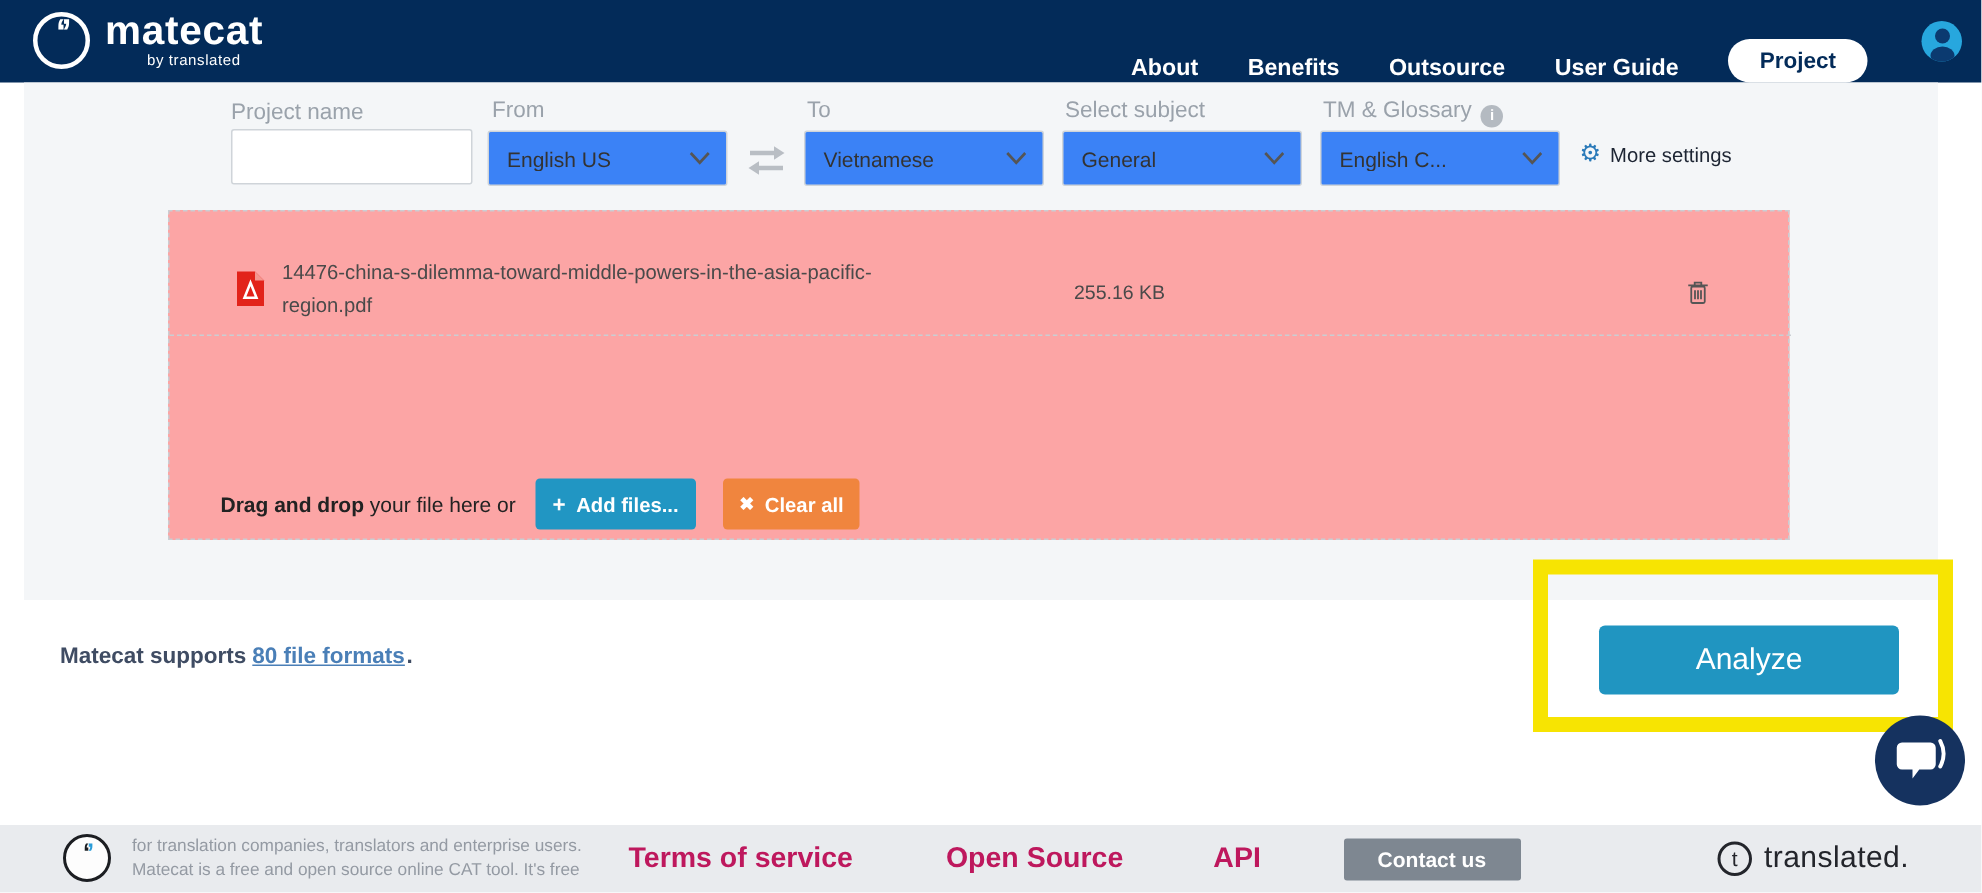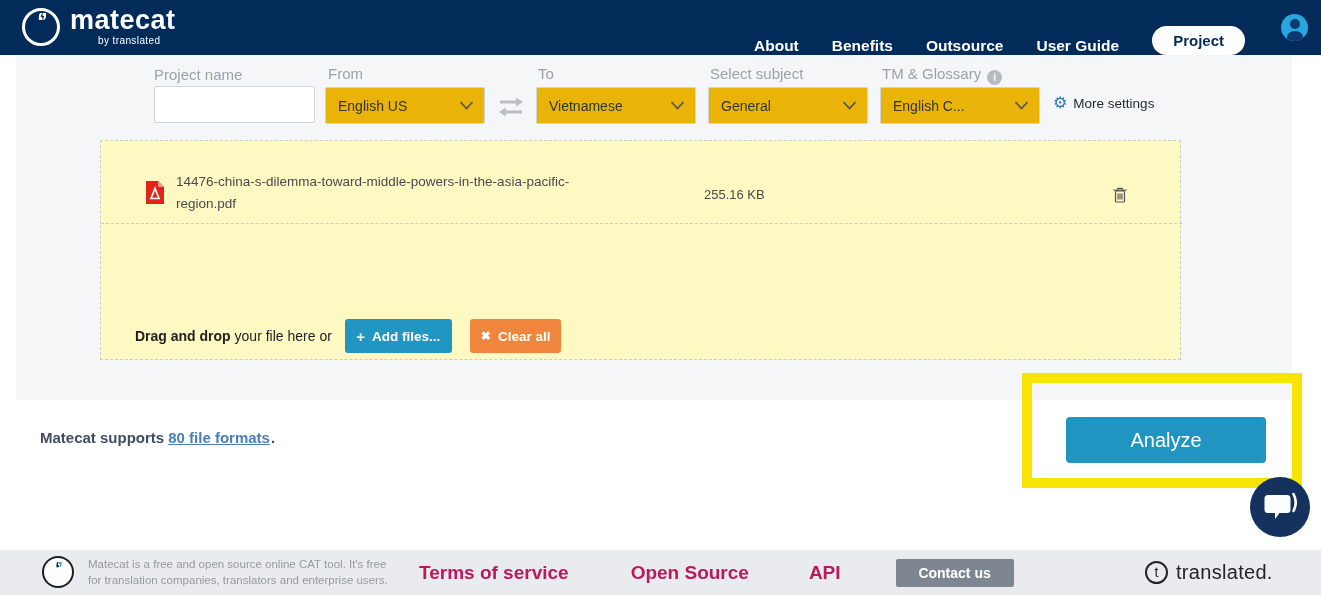--- a/index.html
+++ b/index.html
@@ -25,37 +25,37 @@
   .avatar .head { position:absolute; left:8.5px; top:5px; width:10px; height:10px; border-radius:50%; background:#0b3a70; }
   .avatar .body { position:absolute; left:5.5px; top:17px; width:16px; height:12px; border-radius:50%; background:#0b3a70; }
 
   
   .panel { position:absolute; left:16px; top:55px; width:1276px; height:345px; background:#f4f6f8; }
 
   .field-label { position:absolute; font-size:15px; color:#9aa2ab; white-space:nowrap; }
   .text-input { position:absolute; width:161px; height:37px; background:#fff; border:1px solid #cfd4d9;
     border-radius:2px; font-size:14px; color:#333; padding:0 10px; outline:none;
     font-family:"Liberation Sans",sans-serif; }
-  .selectbox { position:absolute; width:160px; height:37px; background:#eab308; border:1px solid #cfd4d9;
+  .selectbox { position:absolute; width:160px; height:37px; background:#3b82f6; border:1px solid #cfd4d9;
     border-radius:2px; display:flex; align-items:center; cursor:pointer; }
   .selectbox .sel-value { font-size:14px; color:#333; padding-left:12px; flex:1; white-space:nowrap;
     overflow:hidden; text-overflow:ellipsis; }
   .selectbox .chev { margin-right:10px; display:flex; }
   .swap { position:absolute; left:497px; top:97px; width:28px; height:20px; cursor:pointer; }
   .info-dot { display:inline-block; width:15px; height:15px; border-radius:50%; background:#b4bac1;
     color:#fff; font-size:10px; font-weight:700; text-align:center; line-height:15px;
     vertical-align:-2px; margin-left:6px; font-style:normal; }
   .more-settings { position:absolute; left:1053px; top:95px; display:flex; align-items:center;
     gap:6px; cursor:pointer; }
   .gear { color:#2a7ab9; font-size:16px; line-height:1; }
   .more-settings-label { font-size:13.5px; color:#1d2533; }
 
   
-  .dropzone { position:absolute; left:100px; top:140px; width:1081px; height:220px;
-    background:#fef9c3; border:1px dashed #c9ced3; }
+  .dropzone { position:absolute; left:112px; top:140px; width:1081px; height:220px;
+    background:#fca5a5; border:1px dashed #c9ced3; }
   .file-row { position:absolute; left:0px; top:28px; width:1081px; height:55px;
     border-bottom:1px dashed #c9ced3; }
   .pdf-icon { position:absolute; left:44px; top:11px; cursor:default; }
   .file-name { position:absolute; left:75px; top:2px; width:447px; font-size:13.5px;
     color:#4a4a4a; line-height:1.6; }
   .file-size { position:absolute; left:603px; top:18px; font-size:13px; color:#4a4a4a; }
   .trash-btn { position:absolute; left:1012px; top:18px; cursor:pointer; }
   .drop-controls { position:absolute; left:34px; top:178px; display:flex; align-items:center; }
   .drag-text { font-size:14px; color:#222; }
   .drag-text b { font-weight:700; }
@@ -236,22 +236,22 @@
       <path d="M31.5 3 q4.5 8.5 0 17" stroke="#fff" stroke-width="2.6" fill="none" stroke-linecap="round"></path>
     </svg>
   </div>
 
   <div class="footer">
     <div class="footer-logo">
       <span class="q1">‘</span>
         <span class="q2">’</span>
     </div>
     <div class="footer-desc">
+      <div>for translation companies, translators and enterprise users.</div>
       <div>Matecat is a free and open source online CAT tool. It's free</div>
-      <div>for translation companies, translators and enterprise users.</div>
     </div>
     <div class="footer-links">
       <span class="footer-link">Terms of service</span>
       <span class="footer-link fl-1">Open Source</span>
       <span class="footer-link fl-2">API</span>
       <button class="contact-btn">Contact us</button>
     </div>
     <div class="translated-brand">
       <span class="t-circle">t</span>
       <span class="t-name">translated.</span>

